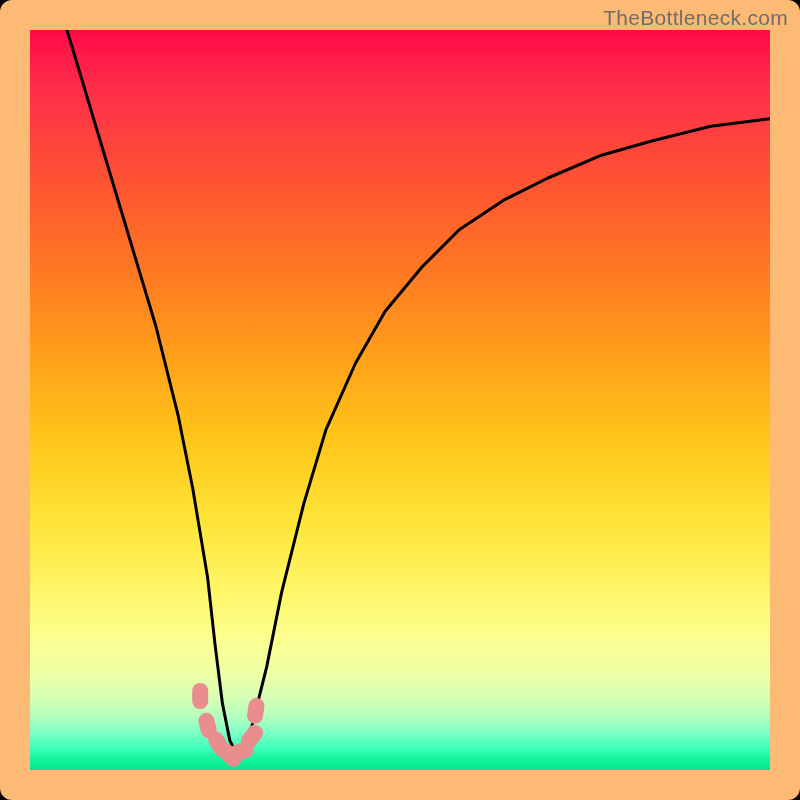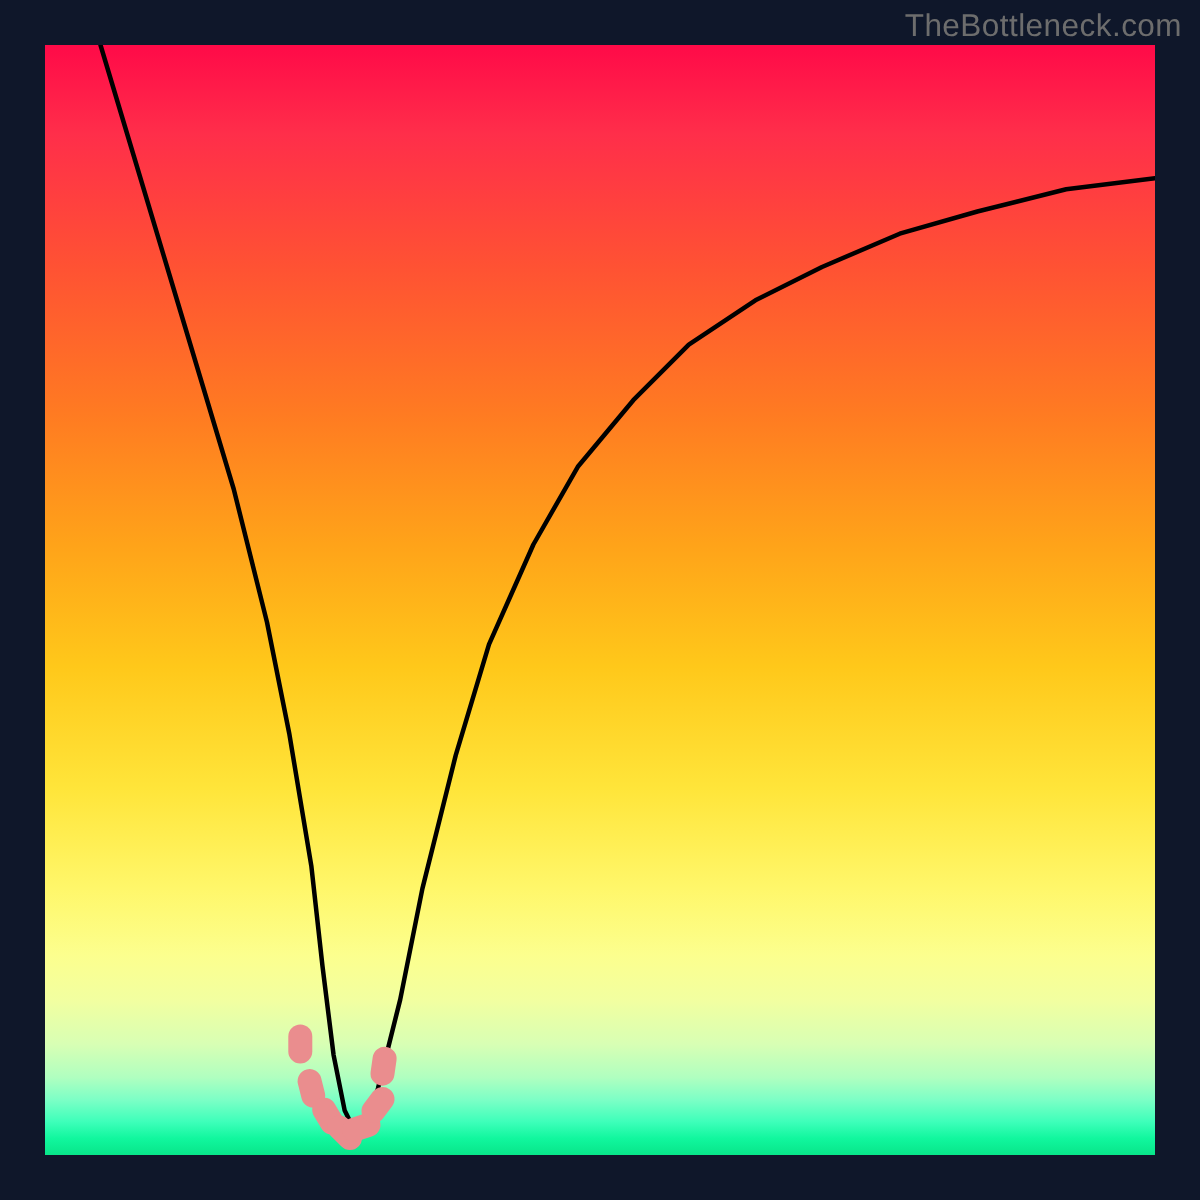--- a/index.html
+++ b/index.html
@@ -7,21 +7,22 @@
     padding: 0;
     width: 800px;
     height: 800px;
     background: #000;
     overflow: hidden;
     font-family: Arial, Helvetica, sans-serif;
   }
   .frame {
     position: absolute;
     inset: 0;
-    background: #0f172a;
+    background: #fdba74;
+    border-radius: 12px;
   }
   .plot-area {
     position: absolute;
     left: 30px;
     top: 30px;
     width: 740px;
     height: 740px;
     overflow: hidden;
   }
   .gradient {

